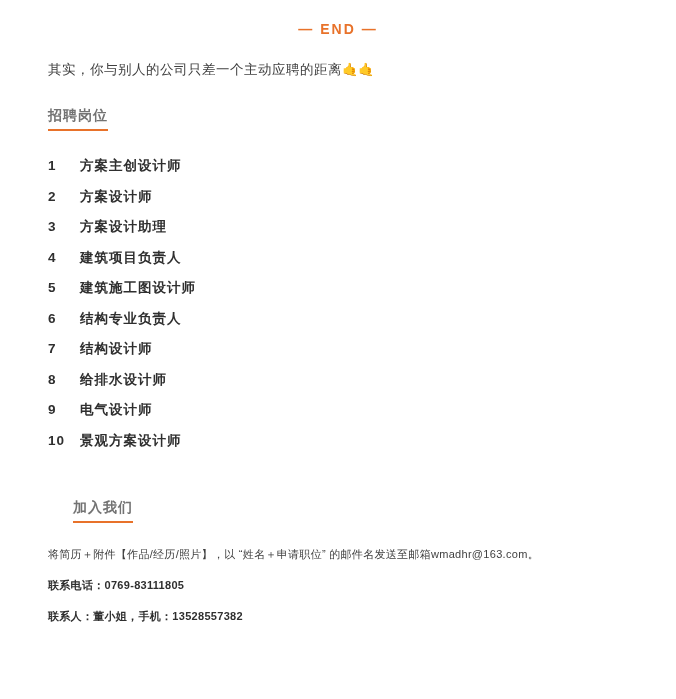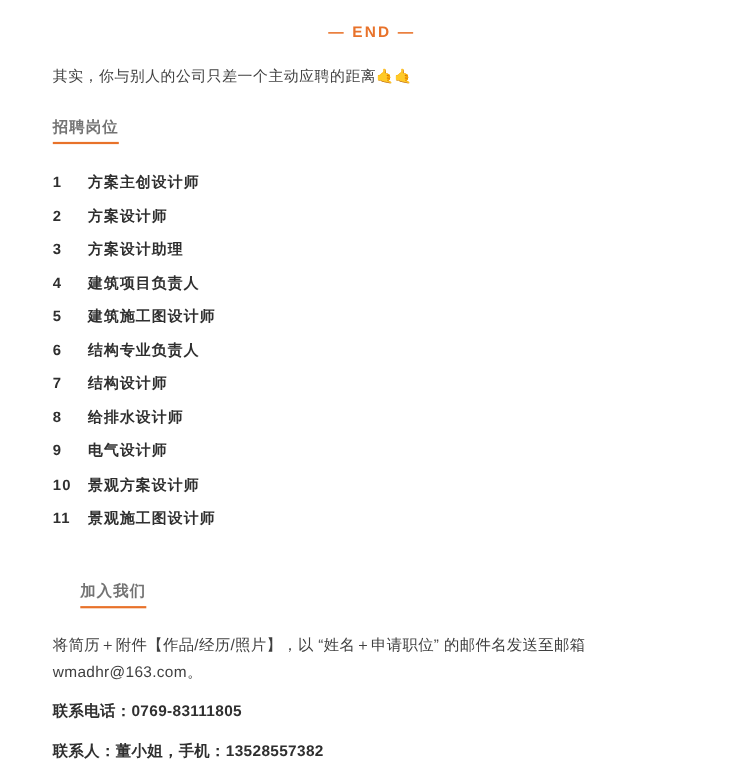--- a/index.html
+++ b/index.html
@@ -74,21 +74,21 @@
     font-weight: bold;
   }
   .join-head {
     margin-top: 18px;
     margin-left: 25px;
   }
   .contact-block {
     margin-top: 22px;
   }
   .contact-line {
-    font-size: 14px;
+    font-size: 11px;
     color: #3f3f3f;
     line-height: 1.65;
     letter-spacing: 0.3px;
     margin-bottom: 13px;
   }
   .contact-line.bold {
     font-weight: bold;
     color: #2f2f2f;
   }
 </style>
@@ -141,24 +141,20 @@
       <span class="job-title">给排水设计师</span>
     </div>
     <div class="job-row">
       <span class="job-num">9</span>
       <span class="job-title">电气设计师</span>
     </div>
     <div class="job-row">
       <span class="job-num">10</span>
       <span class="job-title">景观方案设计师</span>
     </div>
-    <div class="job-row">
-      <span class="job-num">11</span>
-      <span class="job-title">景观施工图设计师</span>
-    </div>
   </div>
 
   <div class="join-head">
     <div class="section-head">加入我们</div>
   </div>
 
   <div class="contact-block">
     <div class="contact-line">将简历＋附件【作品/经历/照片】，以 “姓名＋申请职位” 的邮件名发送至邮箱wmadhr@163.com。</div>
     <div class="contact-line bold">联系电话：0769-83111805</div>
     <div class="contact-line bold">联系人：董小姐，手机：13528557382</div>

